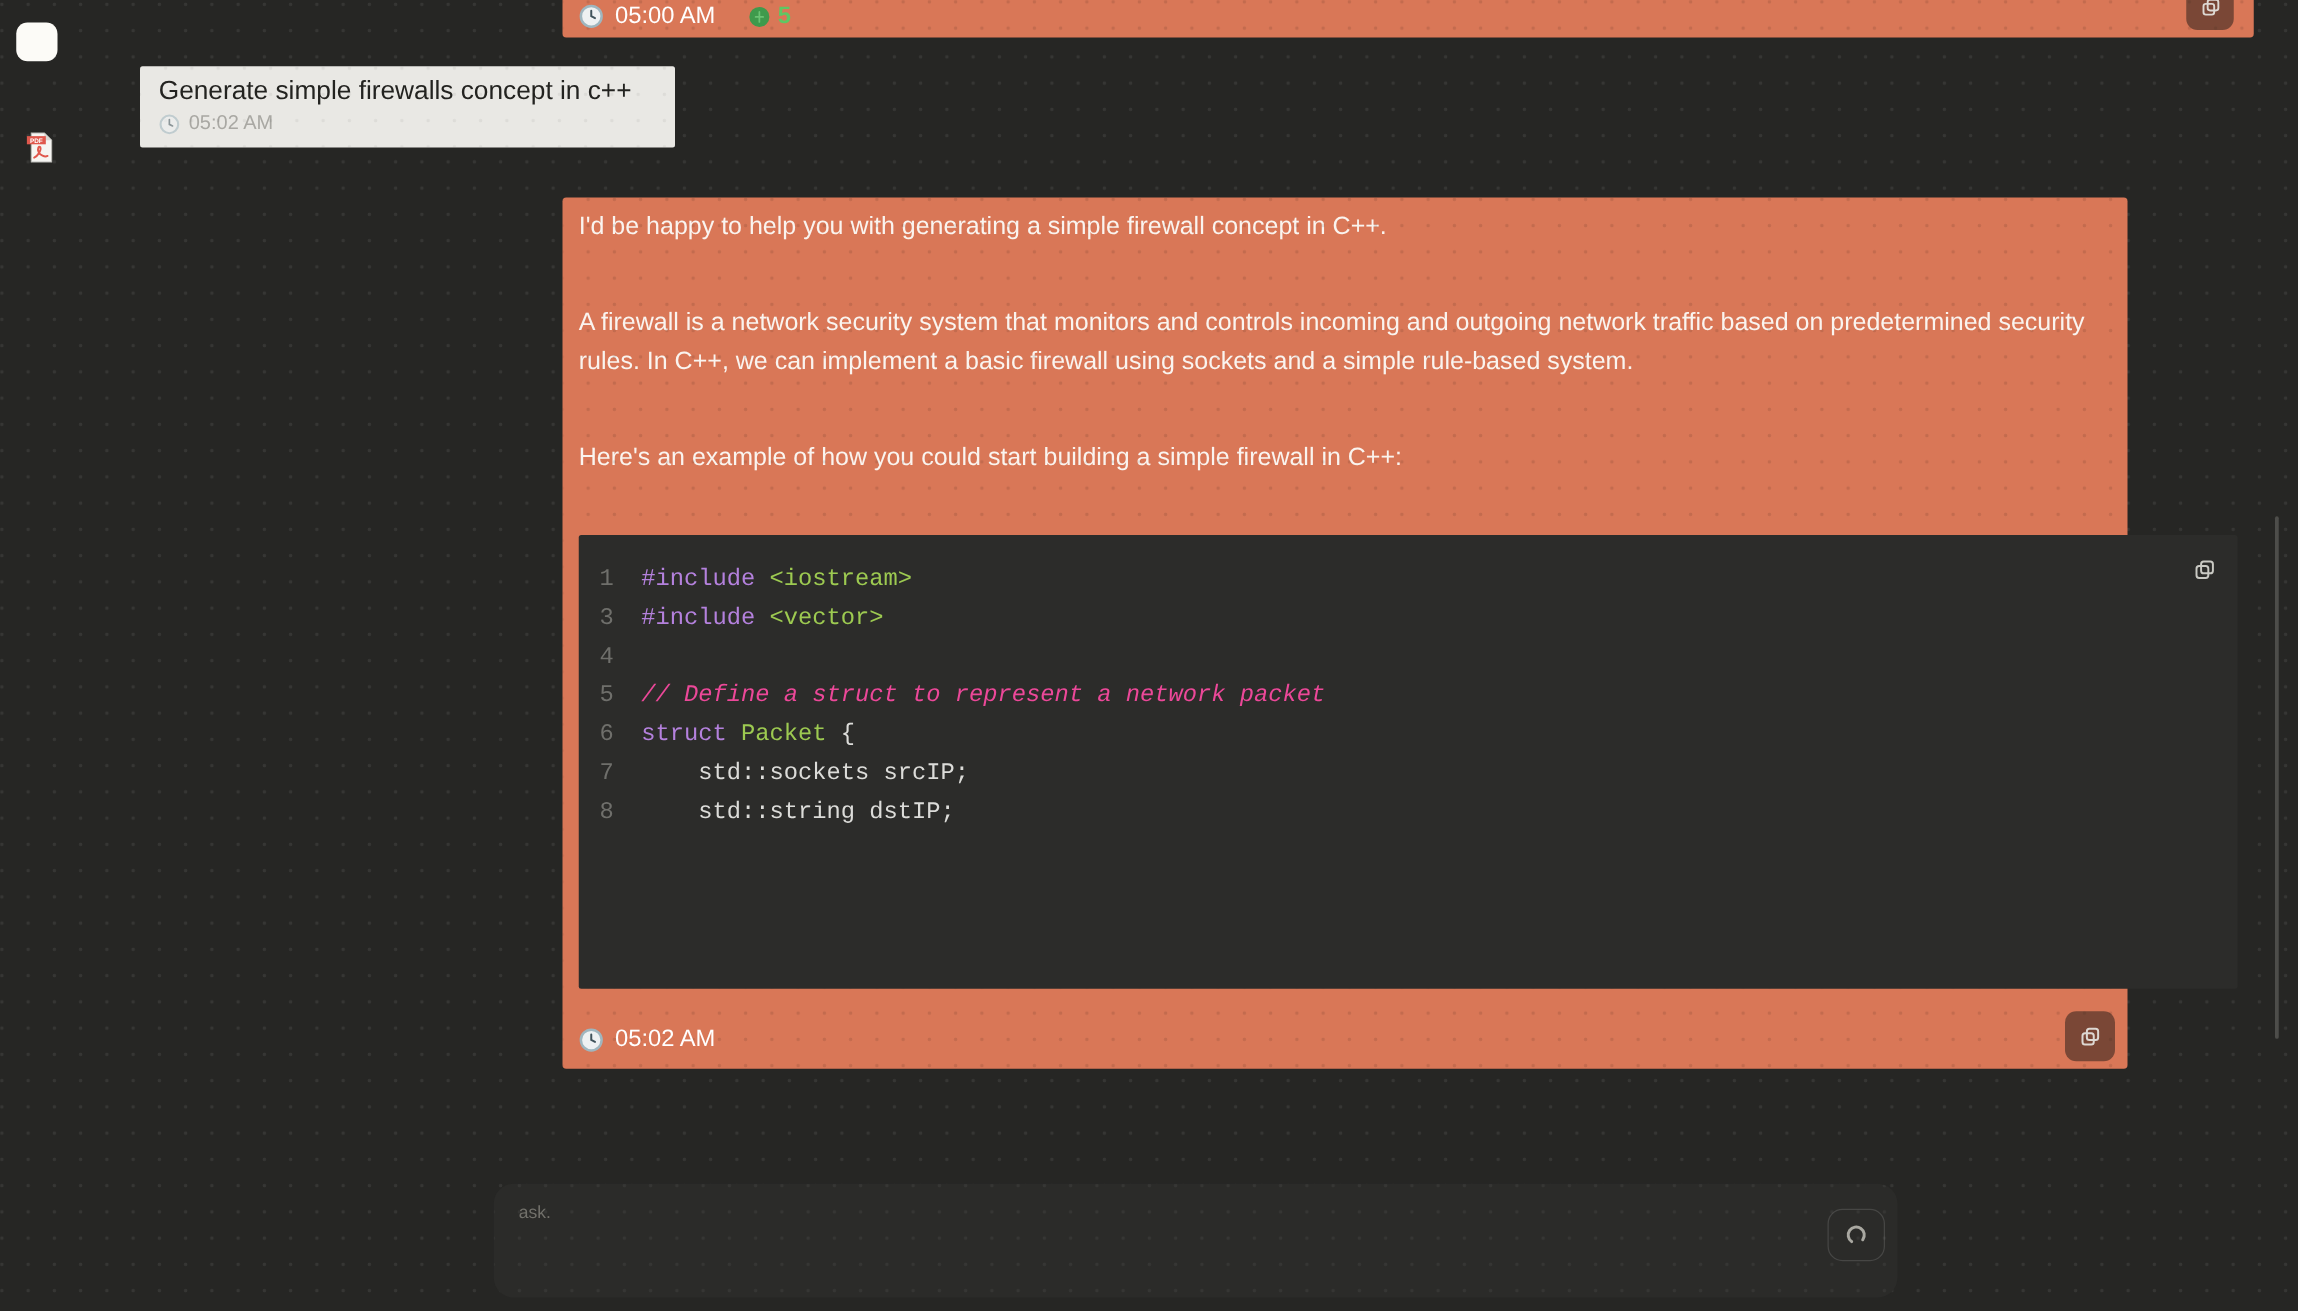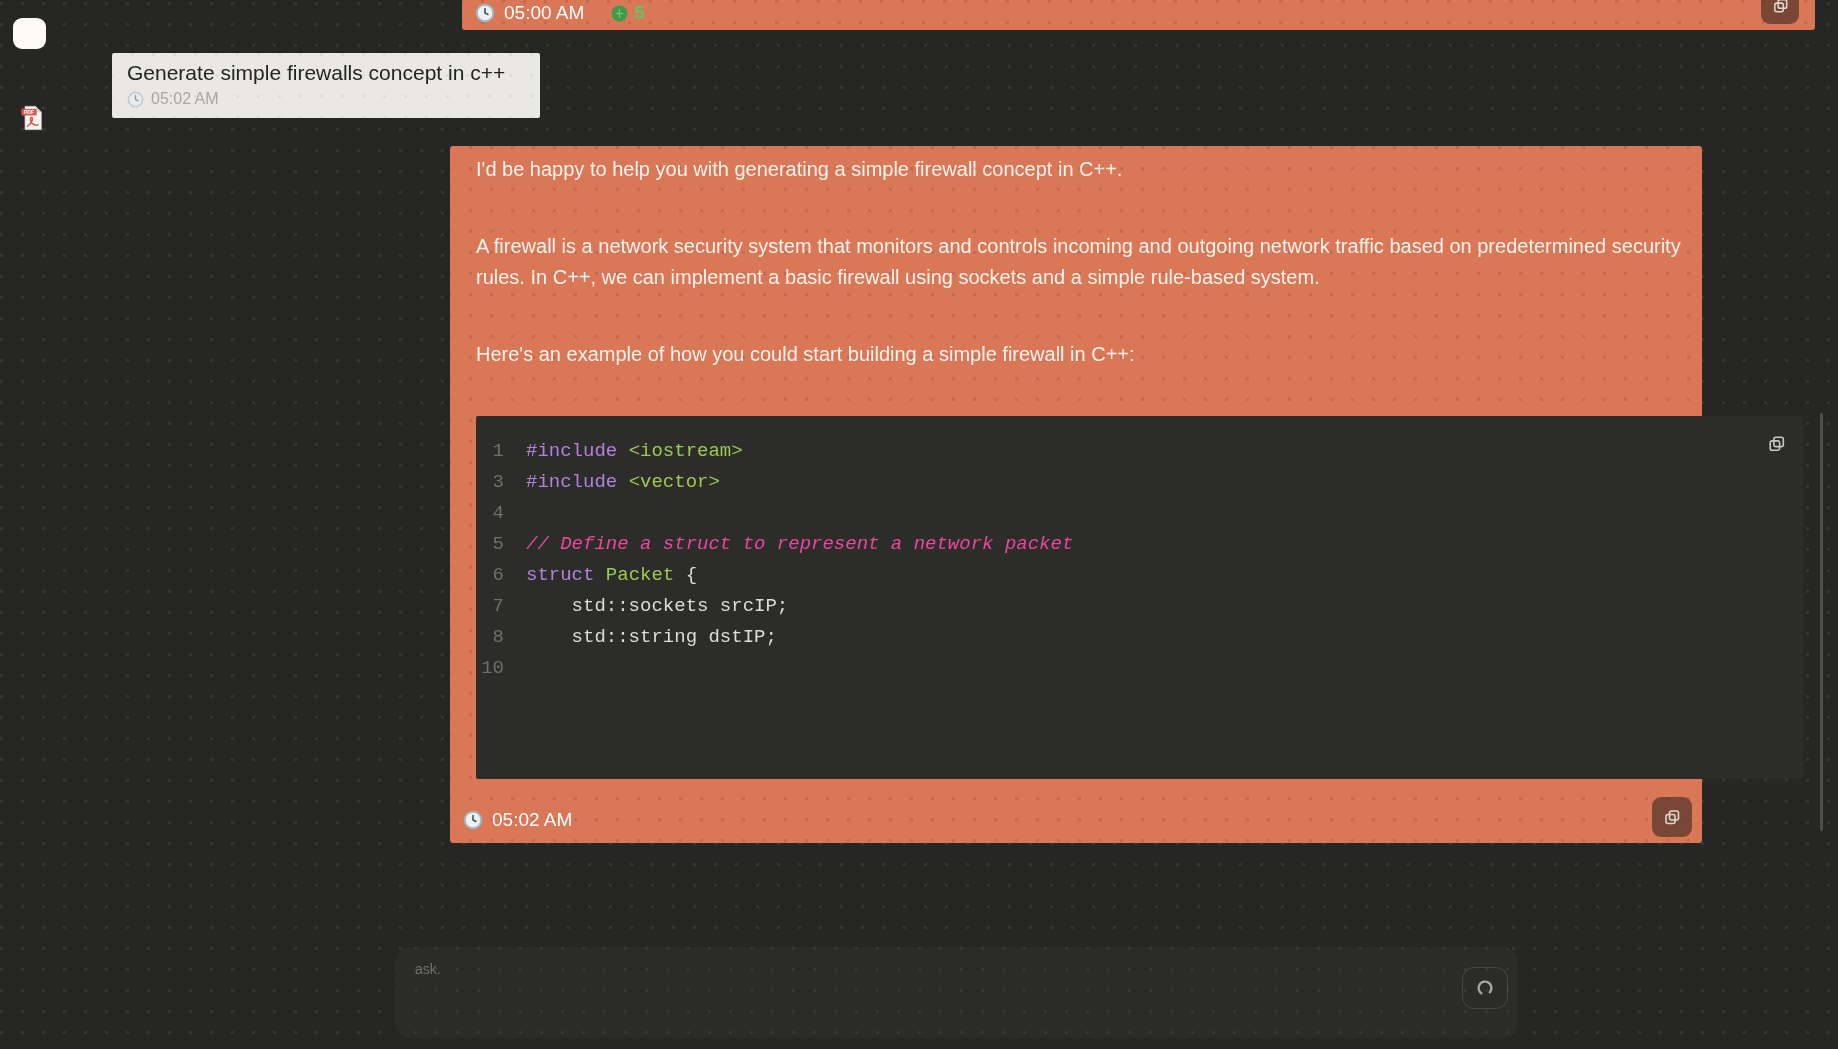--- a/index.html
+++ b/index.html
@@ -20,42 +20,42 @@
   .dots-dark::before  { background-image: radial-gradient(circle, rgba(0,0,0,0.10) 1.4px, transparent 1.6px); }
   .dots-light::before { background-image: radial-gradient(circle, rgba(0,0,0,0.05) 1.4px, transparent 1.6px); }
   .dots-faint::before { background-image: radial-gradient(circle, rgba(255,255,255,0.05) 1.4px, transparent 1.6px); }
 
   
   .app-logo { position:absolute; left:13px; top:18px; width:33px; height:31px;
     background:#fcfbf7; border-radius:9px; }
   .pdf-icon { position:absolute; left:18px; top:104px; width:28px; height:28px; }
 
   
-  .prev-bubble { position:absolute; left:462px; top:0; width:1353px; height:30px;
+  .prev-bubble { position:absolute; left:450px; top:0; width:1353px; height:30px;
     background:#d97757; border-radius:0 0 3px 3px; }
   .prev-footer { position:absolute; left:13px; top:2px; display:flex; align-items:center; gap:9px; }
   .ts-text { color:#ffffff; font-size:19px; }
   .badge-wrap { display:flex; align-items:center; gap:6px; margin-left:18px; }
   .badge-count { color:#5fc763; font-size:19px; font-weight:bold; }
 
   .copy-btn { position:absolute; width:38px; height:38px; border-radius:9px;
     background:rgba(43,32,27,0.55); display:flex; align-items:center; justify-content:center; }
   .copy-btn.cropped { right:16px; top:-14px; }
   .copy-btn.bottom  { right:10px; bottom:6px; width:40px; height:40px; }
 
   
   .user-bubble { position:absolute; left:112px; top:53px; width:428px; height:65px;
     background:#e9e8e4; border-radius:2px; padding:7px 15px; color:#232320; }
   .user-text { font-size:21px; line-height:26px; white-space:nowrap; }
   .user-ts { display:flex; align-items:center; gap:7px; margin-top:4px; color:#a9a8a3; font-size:16px; }
   .user-ts svg { opacity:0.55; }
 
   
-  .asst-bubble { position:absolute; left:450px; top:146px; width:1252px; height:697px;
-    background:#d97757; border-radius:3px; padding:8px 13px 0 26px; color:#faf4ef; }
+  .asst-bubble { position:absolute; left:450px; top:158px; width:1252px; height:697px;
+    background:#d97757; border-radius:3px; padding:8px 13px 0 13px; color:#faf4ef; }
   .asst-bubble p { font-size:20px; line-height:31px; margin:0 0 46px 0; max-width:1290px; }
 
   
   .code-block { position:relative; width:1327px; height:363px; background:#2c2c2a;
     border-radius:2px; padding-top:20px; overflow:hidden;
     font-family:"Liberation Mono","DejaVu Sans Mono",monospace; font-size:19px; }
   .code-line { height:31px; line-height:31px; white-space:pre; }
   .ln { display:inline-block; width:50px; text-align:right; padding-right:22px; color:#6f6f6b; }
   .tok-kw { color:#b481dd; }
   .tok-gr { color:#9dca51; }
@@ -139,21 +139,20 @@
 
     <div class="code-block">
       <div>
           <div class="code-line"><span class="ln">1</span><span class="tok-kw">#include</span><span class="tok-pl"> </span><span class="tok-gr">&lt;iostream&gt;</span></div>
           <div class="code-line"><span class="ln">3</span><span class="tok-kw">#include</span><span class="tok-pl"> </span><span class="tok-gr">&lt;vector&gt;</span></div>
           <div class="code-line"><span class="ln">4</span></div>
           <div class="code-line"><span class="ln">5</span><span class="tok-cm">// Define a struct to represent a network packet</span></div>
           <div class="code-line"><span class="ln">6</span><span class="tok-kw">struct</span><span class="tok-pl"> </span><span class="tok-gr">Packet</span><span class="tok-pl"> {</span></div>
           <div class="code-line"><span class="ln">7</span><span class="tok-pl">    std::sockets srcIP;</span></div>
           <div class="code-line"><span class="ln">8</span><span class="tok-pl">    std::string dstIP;</span></div>
-          <div class="code-line"><span class="ln">10</span></div>
         </div>
       <div class="code-copy">
         <svg width="21" height="21" viewBox="0 0 20 20">
           <rect x="7.5" y="4" width="9" height="9" rx="2" fill="none" stroke="#c9c9c3" stroke-width="1.5"></rect>
           <rect x="4" y="7.5" width="9" height="9" rx="2" fill="none" stroke="#c9c9c3" stroke-width="1.5"></rect>
         </svg>
       </div>
     </div>
 
     <div class="asst-footer">

